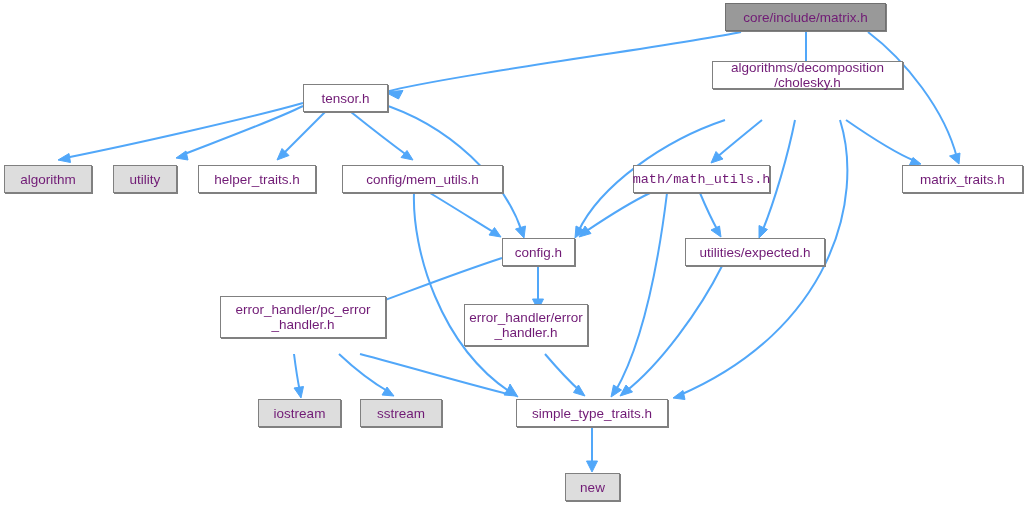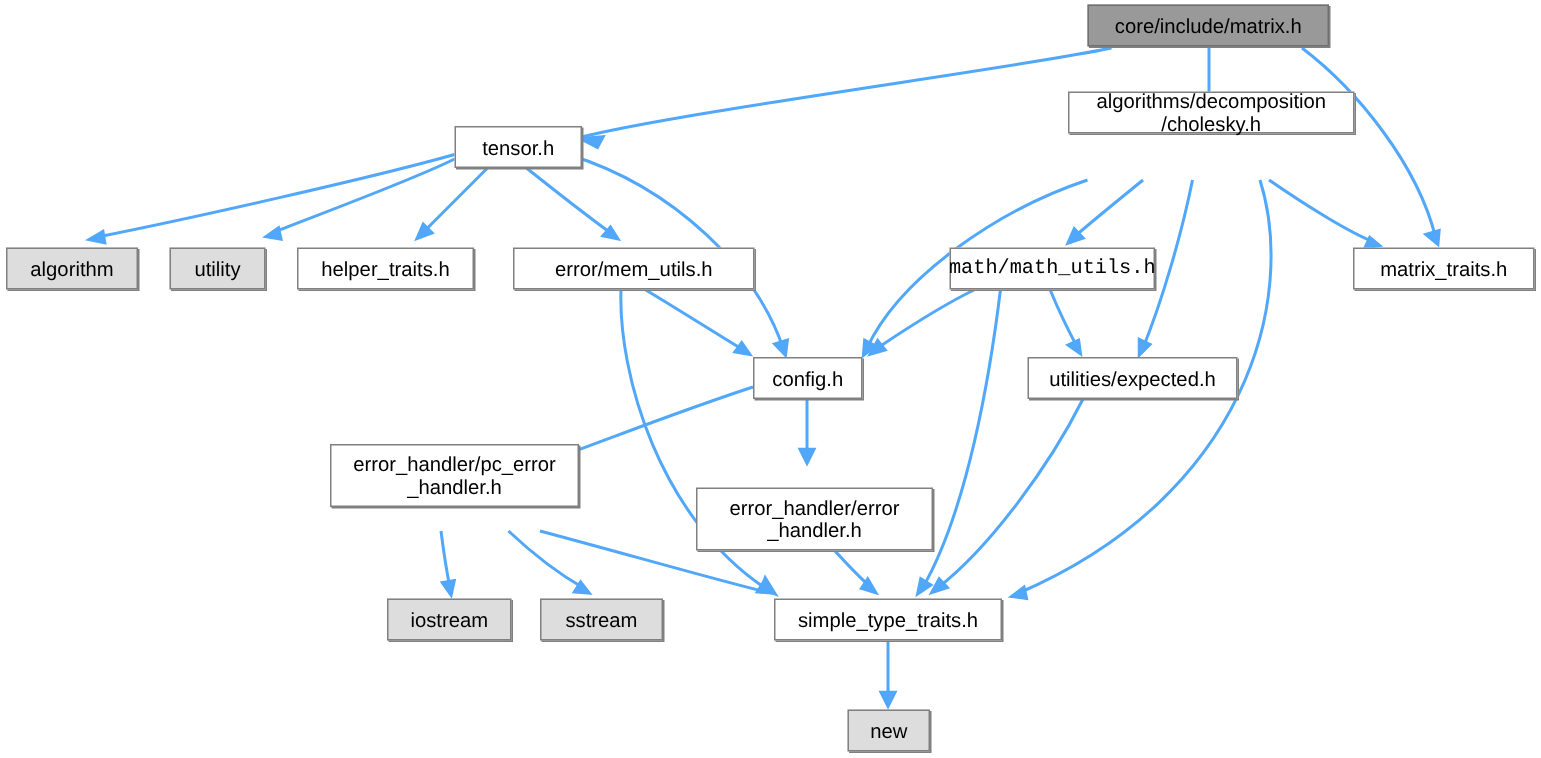--- a/index.html
+++ b/index.html
@@ -18,21 +18,21 @@
   .node{
     position:absolute;
     box-sizing:border-box;
     display:flex;
     align-items:center;
     justify-content:center;
     text-align:center;
     border:1px solid #808080;
     box-shadow:1px 1px 0 0 #808080;
     font-size:13.5px;
-    color:#000000;
+    color:#701a75;
     line-height:15px;
     letter-spacing:0px;
     white-space:pre-line;
     padding:0 4px;
   }
   .node.local{background:#ffffff;}
   .node.system{background:#dddddd;}
   .node.root{background:#999999;border:1px solid #707070;}
   .node .label{pointer-events:none;}
 </style>
@@ -95,27 +95,27 @@
       <path d="M 592,472 l -5.5,-11 l 11,0 z" class="edge-head"></path>
     </svg>
   <div id="node-layer">
       <div class="node root" style="left: 725px; top: 3px; width: 161px; height: 28px;"><span class="label">core/include/matrix.h</span></div>
       <div class="node local" style="left: 303px; top: 84px; width: 85px; height: 28px;"><span class="label">tensor.h</span></div>
       <div class="node local" style="left: 712px; top: 61px; width: 191px; height: 28px; justify-content: center;"><span class="label">algorithms/decomposition
 /cholesky.h</span></div>
       <div class="node system" style="left: 4px; top: 165px; width: 88px; height: 28px; align-items: center;"><span class="label">algorithm</span></div>
       <div class="node system" style="left: 113px; top: 165px; width: 64px; height: 28px;"><span class="label">utility</span></div>
       <div class="node local" style="left: 198px; top: 165px; width: 118px; height: 28px;"><span class="label">helper_traits.h</span></div>
-      <div class="node local" style="left: 342px; top: 165px; width: 161px; height: 28px;"><span class="label">error/mem_utils.h</span></div>
+      <div class="node local" style="left: 342px; top: 165px; width: 161px; height: 28px;"><span class="label">config/mem_utils.h</span></div>
       <div class="node local" style="left: 633px; top: 165px; width: 137px; height: 28px; font-family: Liberation Mono, monospace;"><span class="label">math/math_utils.h</span></div>
       <div class="node local" style="left: 902px; top: 165px; width: 121px; height: 28px;"><span class="label">matrix_traits.h</span></div>
       <div class="node local" style="left: 502px; top: 238px; width: 73px; height: 28px;"><span class="label">config.h</span></div>
       <div class="node local" style="left: 685px; top: 238px; width: 140px; height: 28px;"><span class="label">utilities/expected.h</span></div>
       <div class="node local" style="left: 220px; top: 296px; width: 166px; height: 42px;"><span class="label">error_handler/pc_error
 _handler.h</span></div>
-      <div class="node local" style="left: 464px; top: 325px; width: 158px; height: 42px;"><span class="label">error_handler/error
+      <div class="node local" style="left: 464px; top: 304px; width: 124px; height: 42px;"><span class="label">error_handler/error
 _handler.h</span></div>
       <div class="node system" style="left: 258px; top: 399px; width: 83px; height: 28px;"><span class="label">iostream</span></div>
       <div class="node system" style="left: 360px; top: 399px; width: 82px; height: 28px;"><span class="label">sstream</span></div>
       <div class="node local" style="left: 516px; top: 399px; width: 152px; height: 28px;"><span class="label">simple_type_traits.h</span></div>
       <div class="node system" style="left: 565px; top: 473px; width: 55px; height: 28px;"><span class="label">new</span></div>
     </div>
 </div>
 
 </body></html>

